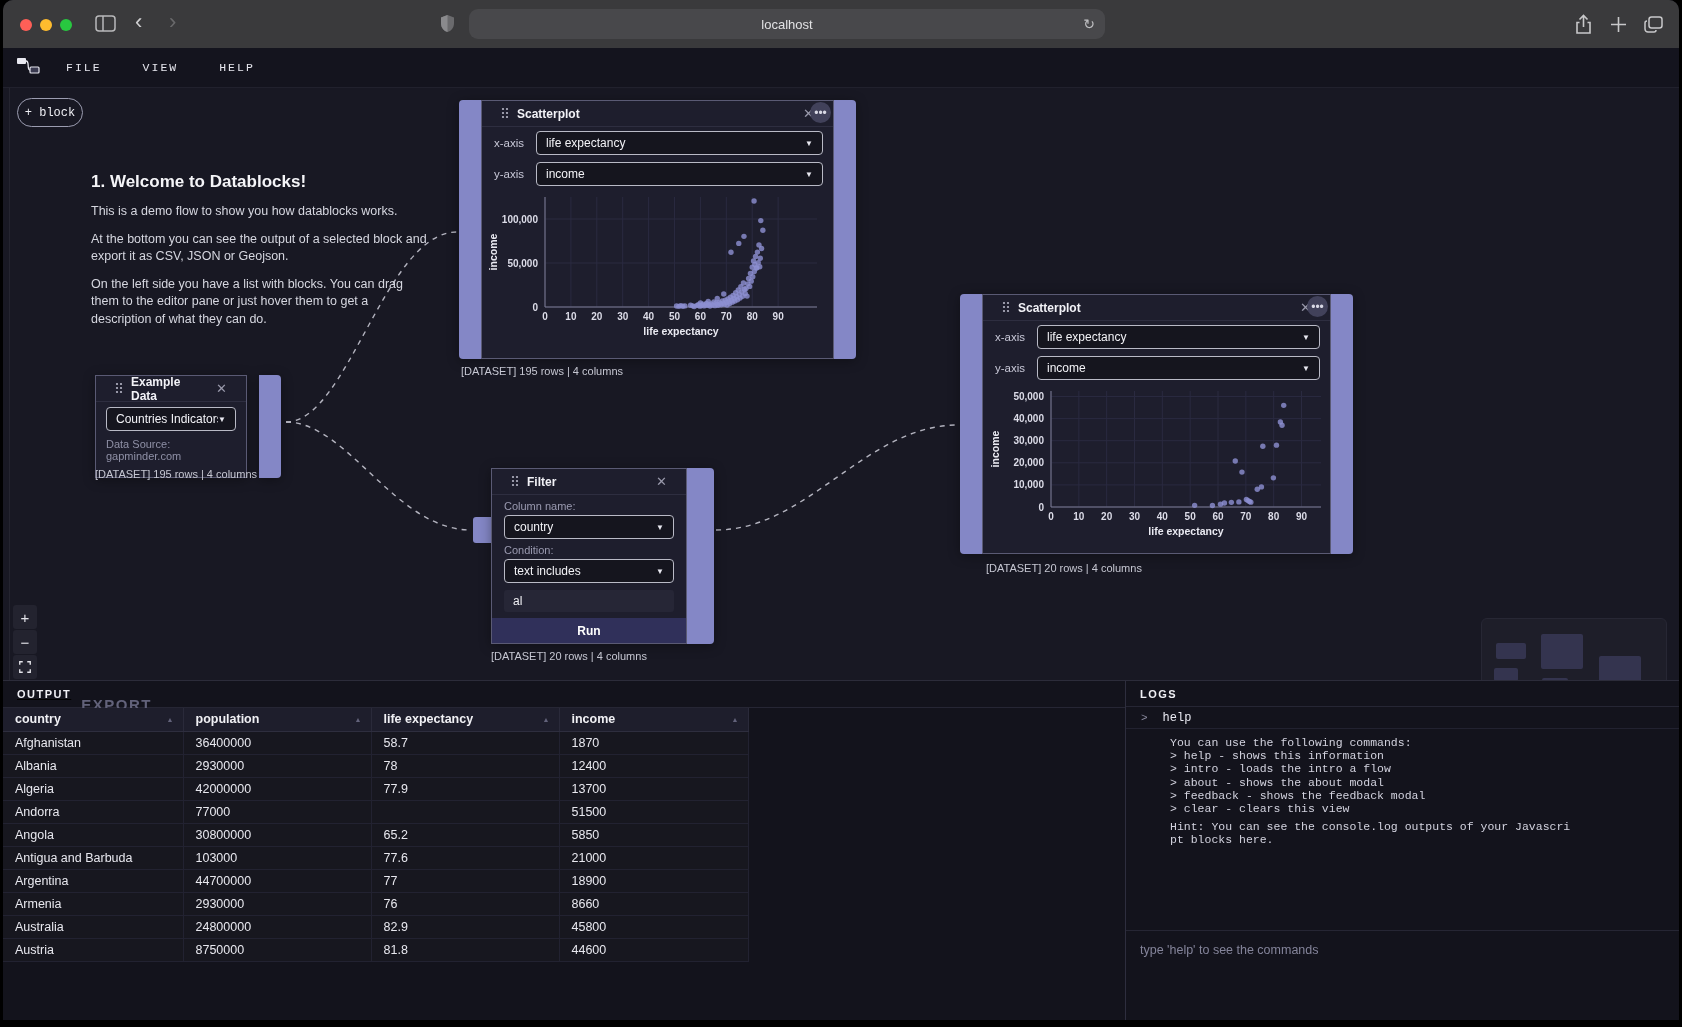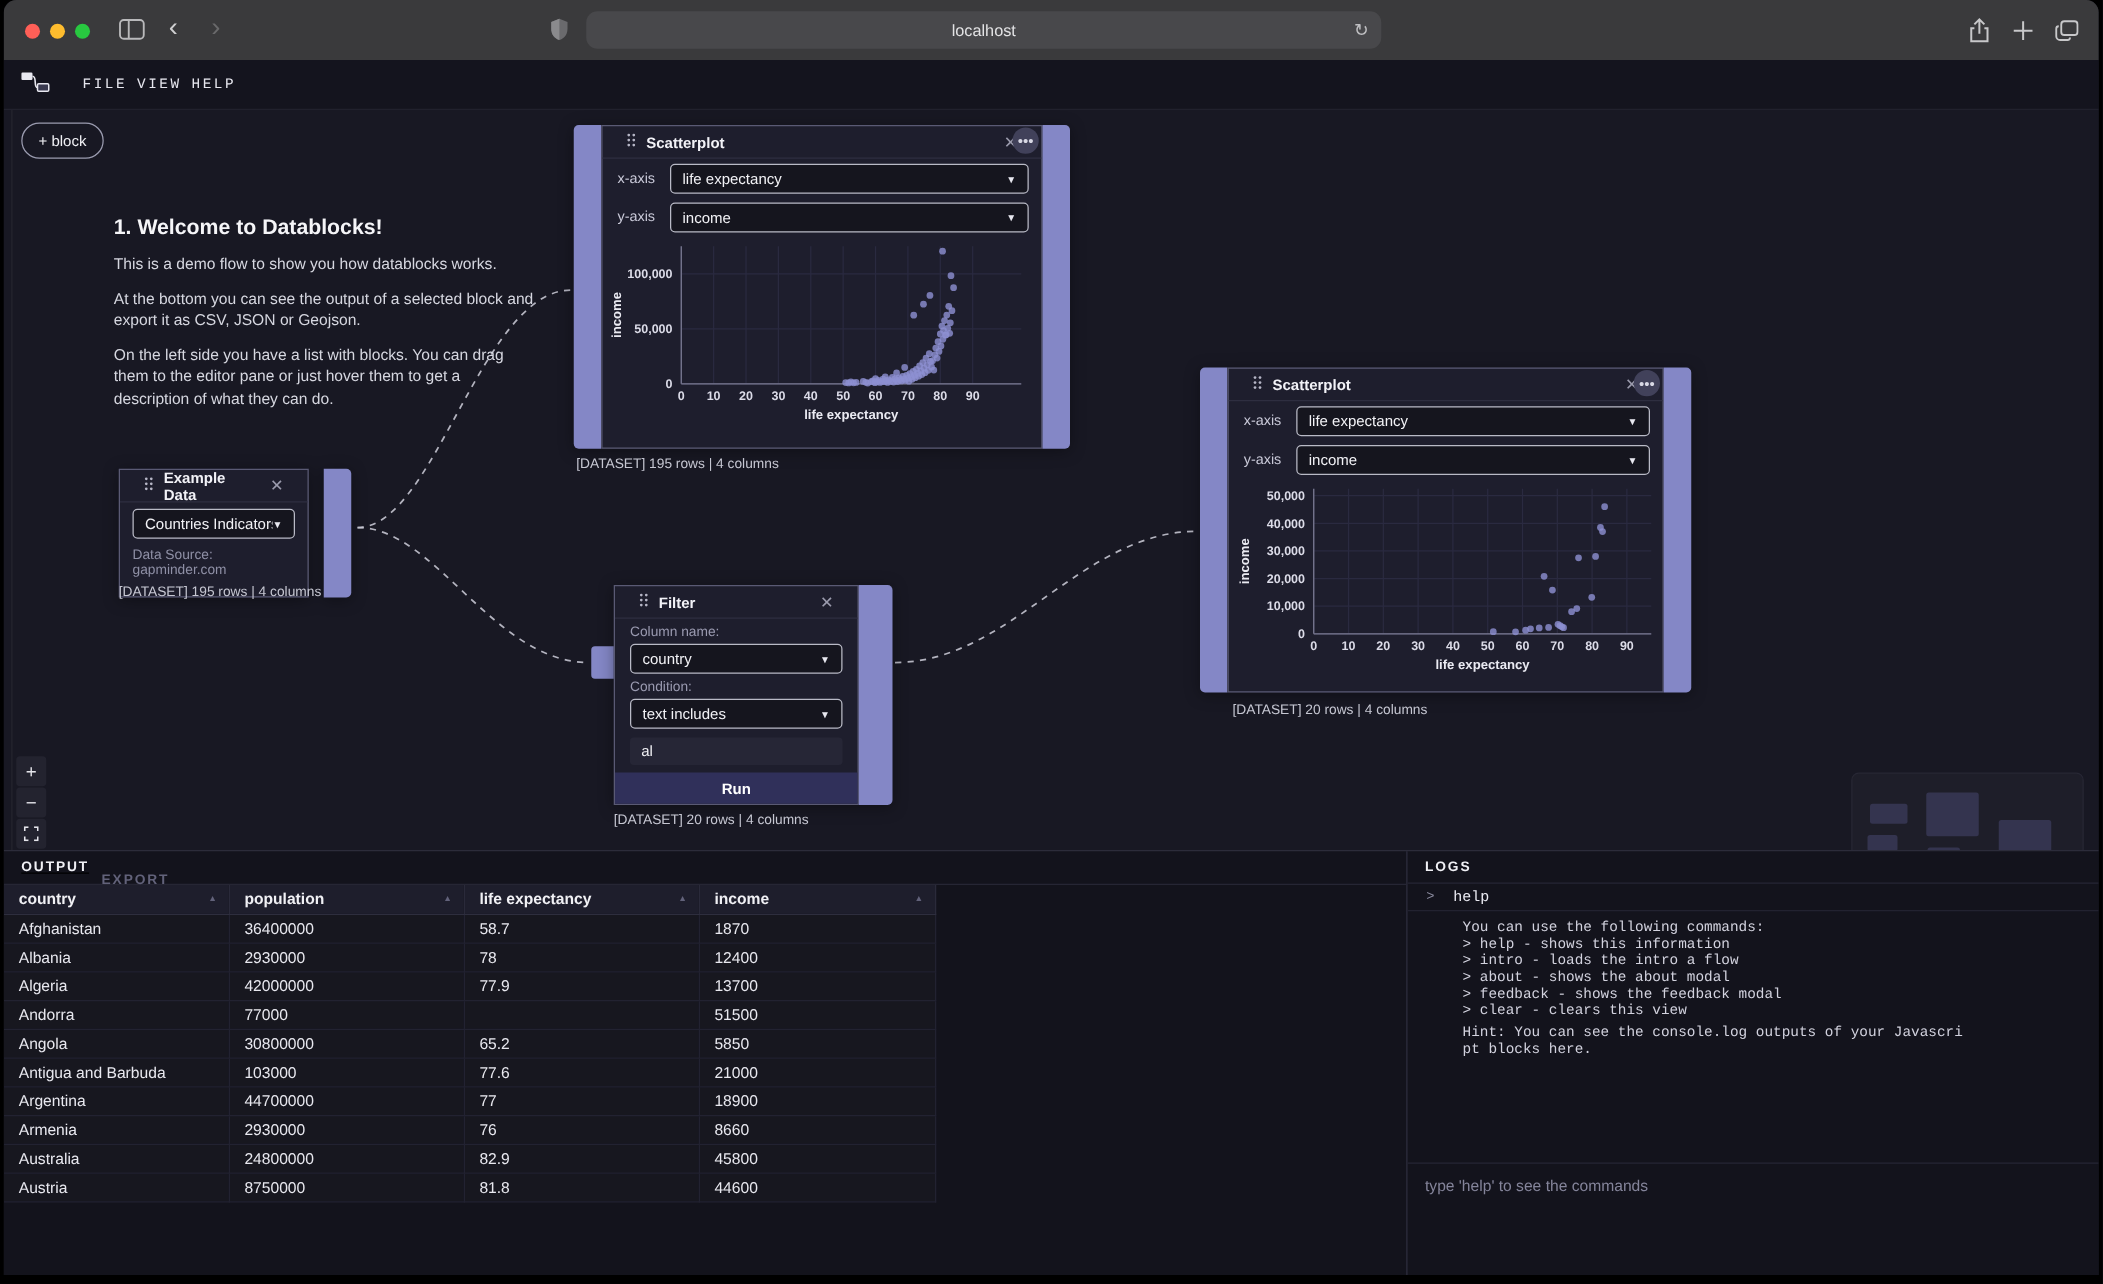--- a/index.html
+++ b/index.html
@@ -27,21 +27,21 @@
                color:#e6e6ee; cursor:default; }
 
   
   .canvas { position:relative; flex:1; background:#181823; overflow:hidden; }
   .canvas-edge { position:absolute; left:6px; top:0; bottom:0; width:1px; background:#24242f; }
   .wires { position:absolute; inset:0; pointer-events:none; }
   .wires path { fill:none; stroke:#cfcfda; stroke-width:1.4; stroke-dasharray:5 5; opacity:.85; }
 
   .add-block { position:absolute; left:14px; top:10px; width:66px; height:29px; border-radius:15px;
                border:1px solid #9b9cb0; background:transparent; color:#f0f0f5; font-size:12px;
-               font-family:Liberation Sans, sans-serif; }
+               font-family:Liberation Mono, monospace; }
 
   .welcome { position:absolute; left:88px; top:84px; width:338px; color:#d6d7e0; }
   .welcome h1 { font-size:17px; color:#f5f5f8; margin-bottom:11px; }
   .welcome p { font-size:12.5px; line-height:1.4; margin-bottom:10px; }
 
   
   .block { position:absolute; display:flex; filter:drop-shadow(0 2px 6px rgba(0,0,0,.35)); }
   .port-strip { width:22px; background:#8487c6; flex:none; }
   .port-strip.left { border-radius:4px 0 0 4px; }
   .port-strip.right { border-radius:0 4px 4px 0; }
@@ -81,21 +81,21 @@
   .minimap { position:absolute; left:1478px; top:530px; width:186px; height:84px; background:#1e1e29;
              border:1px solid #272734; border-radius:6px; }
   .minimap div { position:absolute; background:#34344f; border-radius:2px; }
 
   
   .bottom { height:340px; flex:none; display:flex; background:#13131c; border-top:1px solid #2c2c3a; }
   .output-panel { width:1122px; flex:none; display:flex; flex-direction:column; overflow:hidden; }
   .output-header { height:27px; flex:none; display:flex; align-items:center; padding-left:14px; gap:10px;
                    border-bottom:1px solid #262634;text-decoration:underline; }
   .tab-output { font-size:11px; font-weight:700; letter-spacing:1.5px; color:#f0f0f5; }
-  .tab-export { font-size:11px; font-weight:600; letter-spacing:1.5px; color:#62627a;margin-top:20px; }
+  .tab-export { font-size:15px; font-weight:600; letter-spacing:1.5px; color:#62627a;margin-top:20px; }
   table.output { width:745px; border-collapse:collapse; table-layout:fixed; }
   table.output th { position:relative; height:23px; background:#1e1e2c; border-right:1px solid #2a2a3a;
                     border-bottom:1px solid #2e2e3e; font-size:12.5px; font-weight:700; color:#f0f0f4;
                     text-align:left; padding:0 20px 0 12px; }
   table.output th .sort { position:absolute; right:9px; top:8px; font-size:7px; color:#62627a; }
   table.output td { height:23px; background:#17171f; border-right:1px solid #222231; border-bottom:1px solid #222231;
                     font-size:12.5px; color:#e8e8ef; padding:0 8px 0 12px; white-space:nowrap; overflow:hidden; }
 
   .logs-panel { flex:1; border-left:1px solid #2e2e3e; display:flex; flex-direction:column; overflow:hidden; }
   .logs-header { height:26px; flex:none; display:flex; align-items:center; padding-left:14px; border-bottom:1px solid #262634; }
@@ -164,21 +164,21 @@
   </div>
 
   <div class="menubar">
     <span>
       <svg width="23" height="17" viewBox="0 0 23 17">
           <rect x="0" y="1" width="9" height="6" rx="1" fill="#e8e8f0"></rect>
           <rect x="13" y="10" width="9" height="6" rx="1" fill="#3a3a50" stroke="#e8e8f0" stroke-width="1.2"></rect>
           <path d="M9 4 C13 4, 9.5 13, 13 13" fill="none" stroke="#e8e8f0" stroke-width="1.3"></path>
         </svg>
     </span>
-    <div style="display:flex; gap:8px;">
+    <div style="display:flex; gap:41px;">
         <span class="menu-item">FILE</span>
         <span class="menu-item">VIEW</span>
         <span class="menu-item">HELP</span>
       </div>
   </div>
 
   <div class="canvas">
     <div class="canvas-edge"></div>
 
     <svg class="wires" width="1676" height="592">

